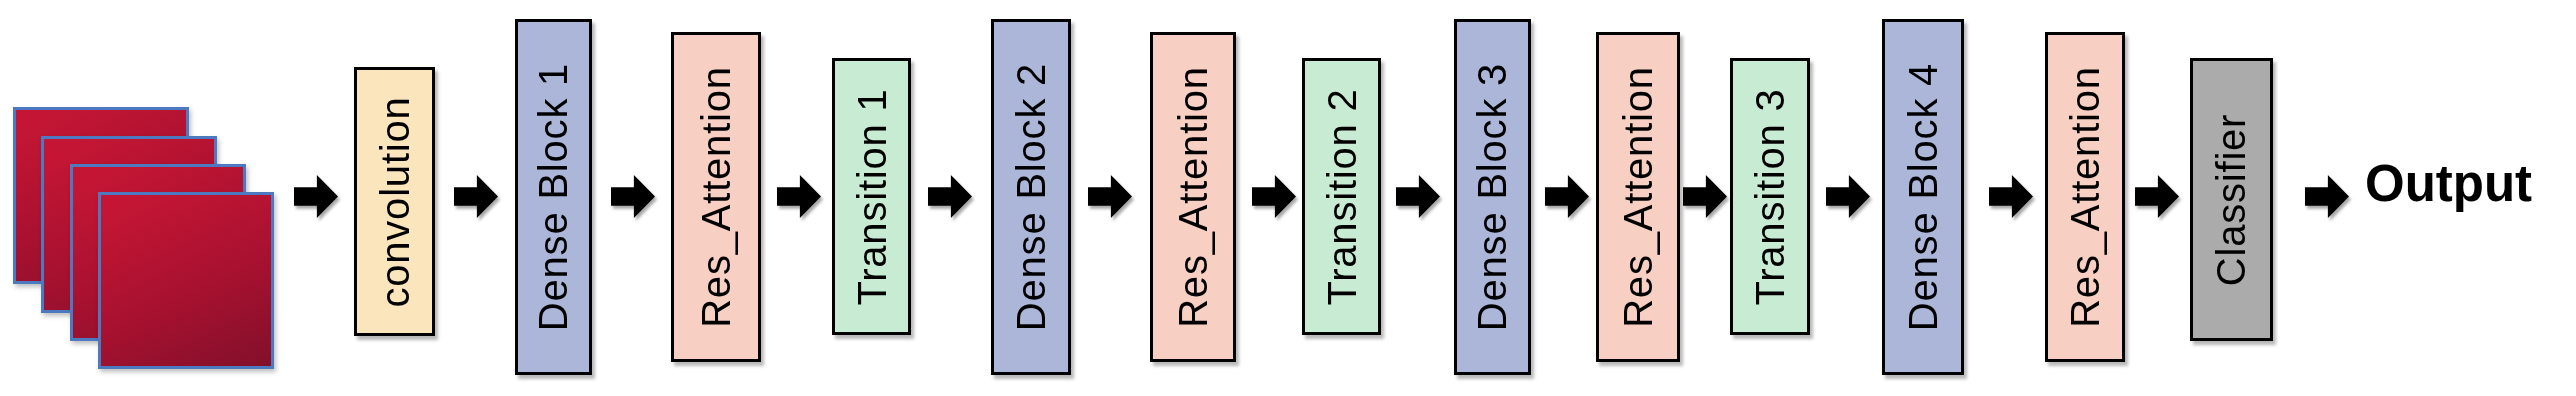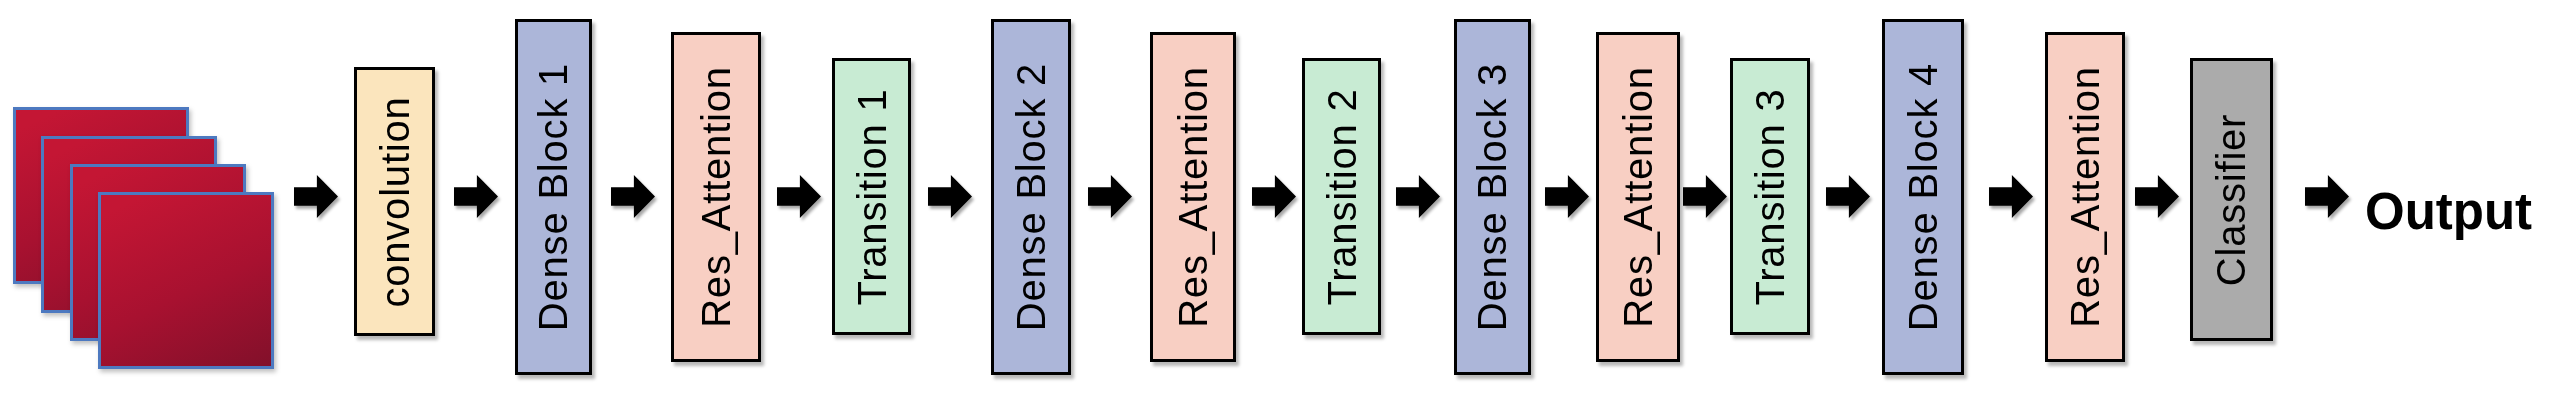--- a/index.html
+++ b/index.html
@@ -60,21 +60,21 @@
     content: "";
     display: block;
     width: 100%; height: 100%;
     background: #000000;
     clip-path: polygon(0% 31%, 52% 31%, 52% 6%, 100% 50%, 52% 94%, 52% 69%, 0% 69%);
   }
 
   
   .output {
     position: absolute;
-    left: 2365px; top: 182px;
+    left: 2365px; top: 154px;
     font-size: 51px;
     font-weight: bold;
     color: #000000;
     white-space: nowrap;
   }
 </style>
 </head>
 <body>
 
 <div class="canvas">

